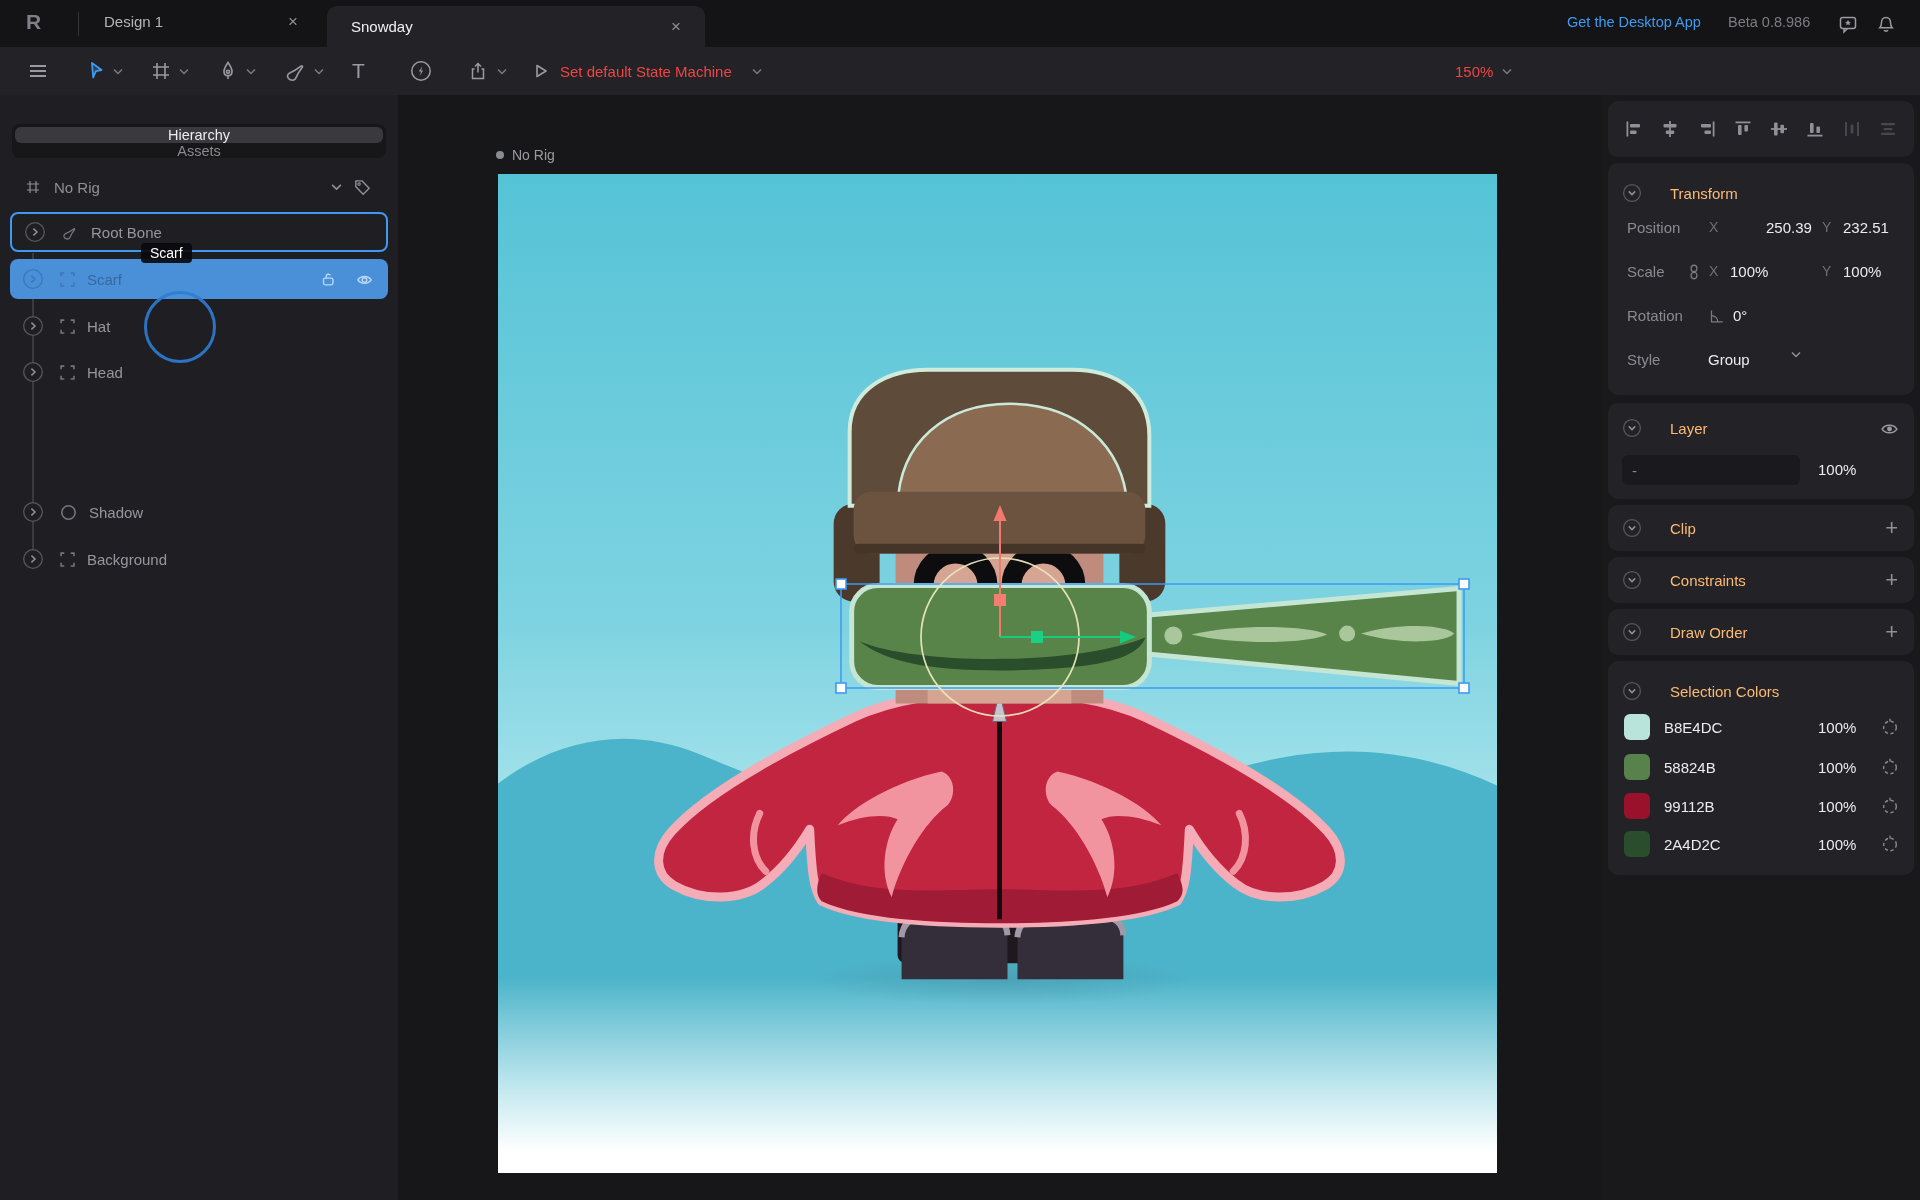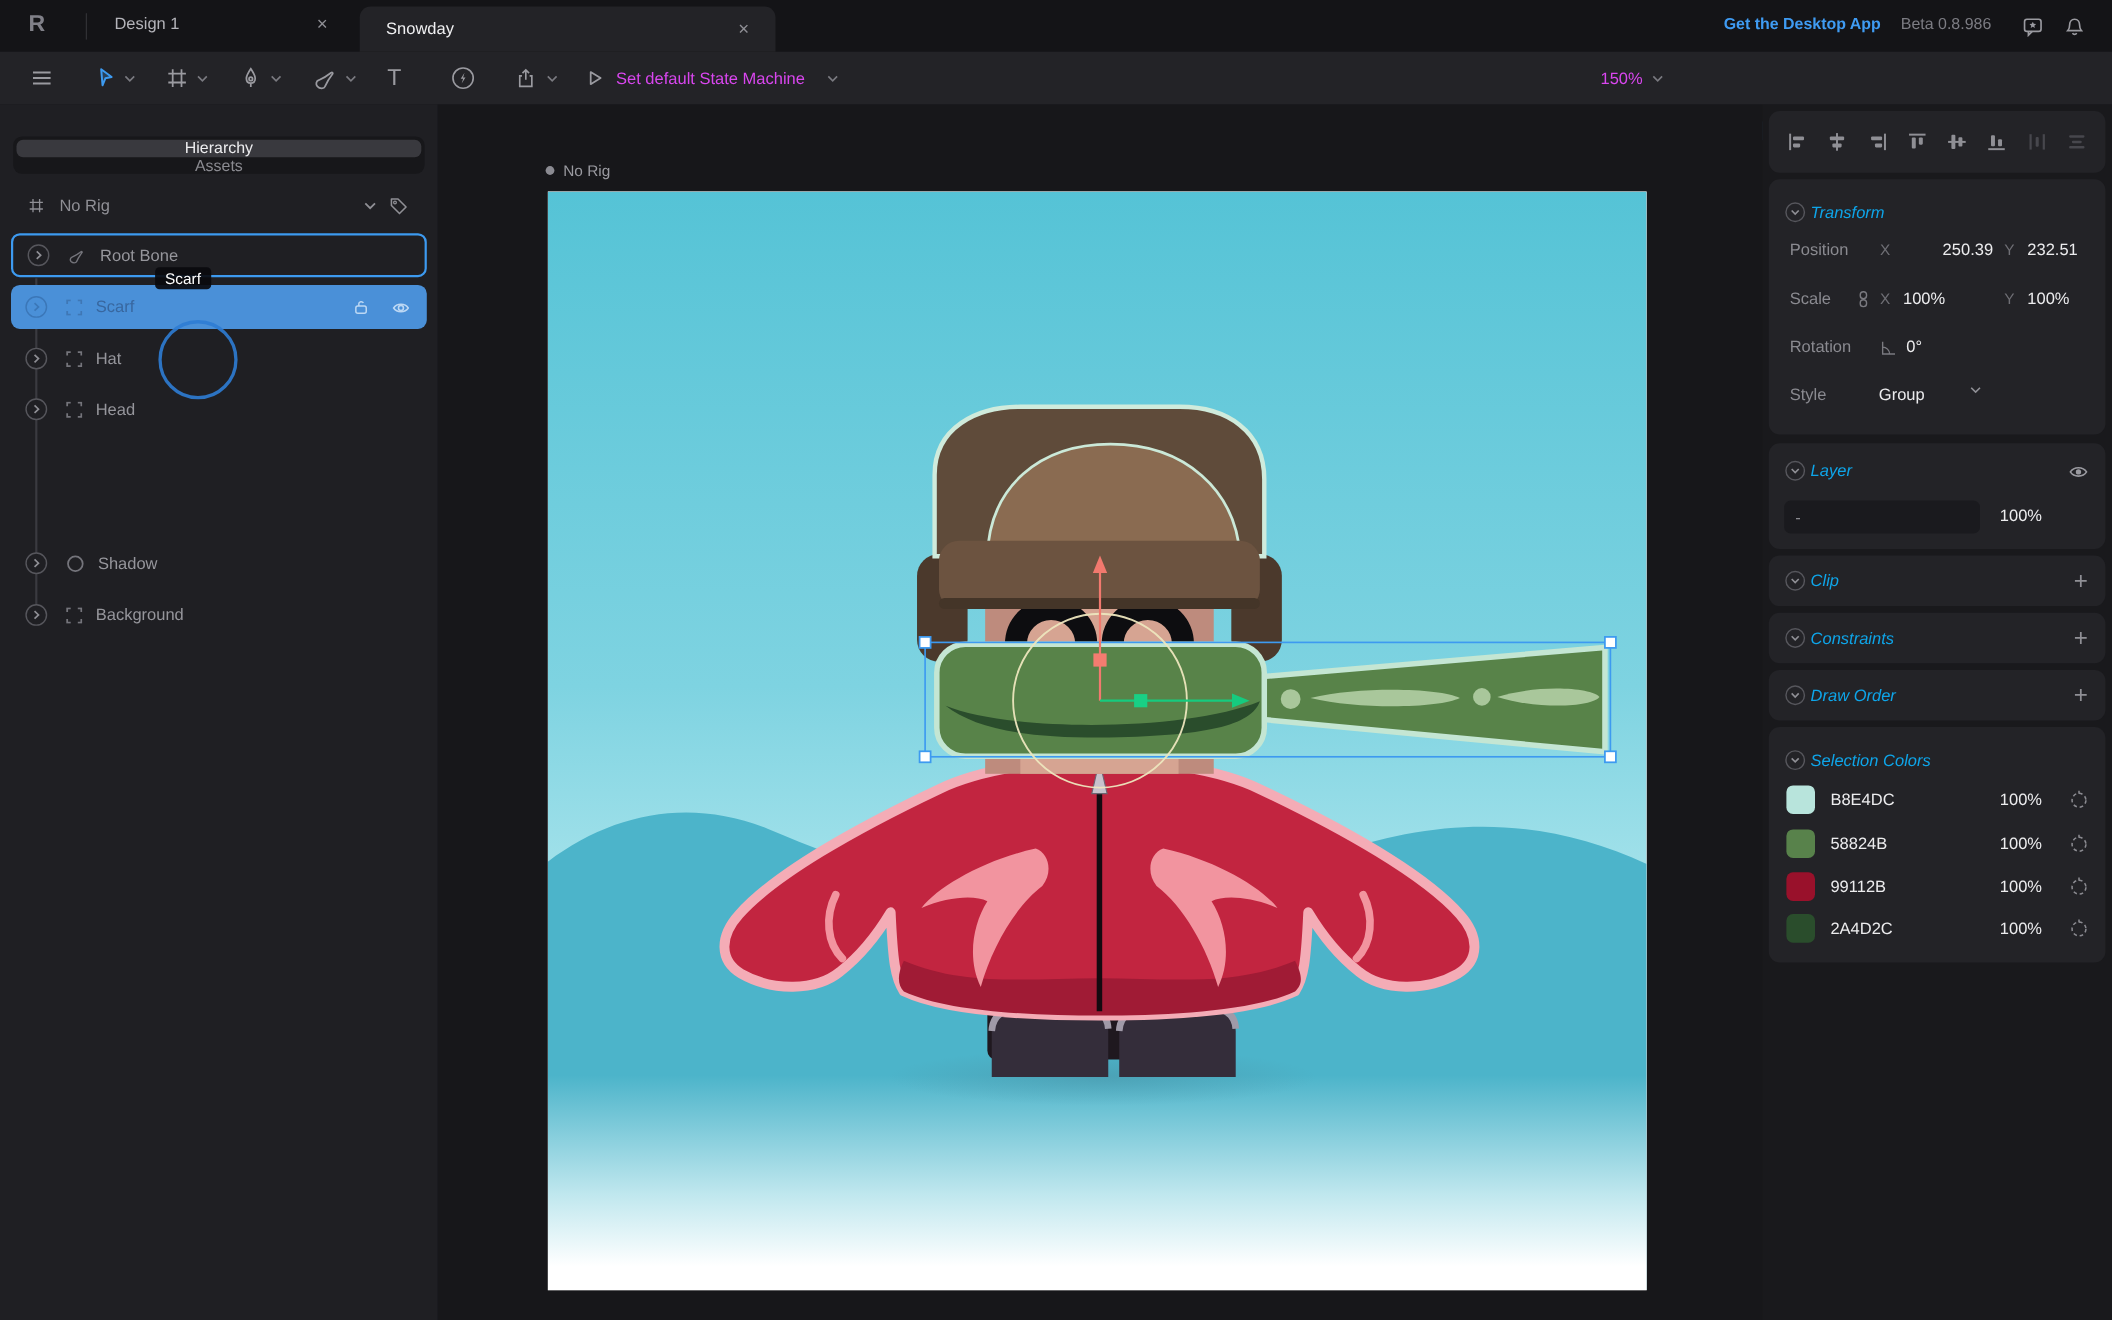--- a/index.html
+++ b/index.html
@@ -15,21 +15,21 @@
               border-radius:10px 10px 0 0;display:flex;align-items:center;justify-content:space-between;
               padding:0 24px;box-sizing:border-box;}
   .tab-active .tab-title{color:#f0f0f2;}
   .toplink{color:#3f9bf2;font-size:14.5px;}
   .topbeta{color:#7c7c83;font-size:14.5px;}
   
   .toolbar{position:absolute;left:0;top:47px;width:1920px;height:48px;background:#232327;}
   .tool{position:absolute;top:0;height:48px;display:flex;align-items:center;}
   .tool svg{stroke:#9a9aa0;fill:none;stroke-width:1.6;}
   .chevsm svg{stroke:#7a7a80;}
-  .tb-label{color:#d946ef;font-size:15px;}
+  .tb-label{color:#ef4444;font-size:15px;}
   .share-btn{position:absolute;left:1524px;top:56px;width:78px;height:32px;background:#3e9bf4;border-radius:8px;
              display:flex;align-items:center;justify-content:center;gap:6px;color:#fff;font-size:14.5px;font-weight:600;}
   .seg{position:absolute;left:1612px;top:54px;width:296px;height:36px;background:#1a1a1e;border-radius:9px;display:flex;padding:2px;box-sizing:border-box;}
   .seg>div{flex:1;display:flex;align-items:center;justify-content:center;border-radius:7px;font-size:15px;}
   .seg .on{background:#3a3a40;color:#f2f2f4;font-weight:600;}
   .seg .off{color:#8a8a90;}
   .avatar{position:absolute;left:1392px;top:56px;width:32px;height:32px;border-radius:50%;background:#f25880;
           display:flex;align-items:center;justify-content:center;color:#fff;font-size:16px;font-weight:600;}
   
   .sidebar{position:absolute;left:0;top:95px;width:398px;height:1105px;background:#1f1f23;}
@@ -63,21 +63,21 @@
   .artboard{position:absolute;left:100px;top:79px;width:999px;height:999px;background:#fff;overflow:hidden;}
   .ab-label{position:absolute;left:98px;top:52px;display:flex;align-items:center;gap:8px;color:#9a9aa0;font-size:14px;}
   .ab-dot{width:8px;height:8px;border-radius:50%;background:#8b8b92;}
   .gizmo{position:absolute;left:0;top:0;pointer-events:none;}
   
   .panel{position:absolute;left:1602px;top:95px;width:318px;height:1105px;background:#19191c;}
   .card{position:absolute;left:6px;width:306px;background:#232327;border-radius:10px;}
   .hdr{position:absolute;left:0;width:100%;height:30px;display:flex;align-items:center;}
   .hdr .chevcirc{margin-left:14px;}
   .hdr .chevcirc svg{fill:#232327;}
-  .hdr-title{margin-left:4px;color:#0ea5e9;font-size:15px;font-style:italic;}
+  .hdr-title{margin-left:28px;color:#fdba74;font-size:15px;}
   .plus{position:absolute;right:16px;color:#8f8f95;font-size:22px;font-weight:300;top:50%;transform:translateY(-50%);}
   .prow{position:absolute;left:1px;width:100%;height:30px;display:flex;align-items:flex-start;}
   .plabel{color:#8a8a90;font-size:15px;}
   .psub{color:#6e6e74;font-size:14px;}
   .pval{color:#ececee;font-size:15px;font-weight:500;}
   .align-ico{flex:1;display:flex;align-items:center;justify-content:center;}
   .align-ico svg{fill:#8f8f95;}
   .align-ico.dis svg{fill:#47474d;}
   .blend-box{position:absolute;left:14px;top:52px;width:178px;height:30px;background:#1a1a1e;border-radius:6px;
              display:flex;align-items:center;padding:0 10px;box-sizing:border-box;color:#8a8a90;}
@@ -94,21 +94,21 @@
     <div class="abs" style="left:26px;top:10px;font-size:21px;font-weight:700;color:#808088;">R</div>
     <div class="abs" style="left:78px;top:12px;width:1px;height:24px;background:#333338;"></div>
     <div class="abs" style="left:104px;top:13px;">
       <span class="tab-title">Design 1</span>
     </div>
     <div class="abs tab-close" style="left:288px;top:12px;">×</div>
     <div class="tab-active">
       <span class="tab-title">Snowday</span>
       <span class="tab-close">×</span>
     </div>
-    <a class="abs toplink" style="left:1567px;top:14px;text-decoration:none;font-weight:bold;">Get the Desktop App</a>
+    <a class="abs toplink" style="left:1567px;top:14px;text-decoration:none;">Get the Desktop App</a>
     <div class="abs topbeta" style="left:1728px;top:14px;">Beta 0.8.986</div>
     <div class="abs" style="left:1836px;top:13px;">
       <svg width="24" height="24" viewBox="0 0 24 24">
           <rect x="4.5" y="4.5" width="15" height="11" rx="2.2" stroke="#9a9aa0" fill="none" stroke-width="1.5"></rect>
           <path d="M8 15.5 L8 19 L11.5 15.5" stroke="#9a9aa0" fill="none" stroke-width="1.5"></path>
           <path d="M12 6.8 L12.9 8.7 L15 8.9 L13.4 10.3 L13.9 12.4 L12 11.3 L10.1 12.4 L10.6 10.3 L9 8.9 L11.1 8.7 Z" fill="#9a9aa0"></path>
         </svg>
     </div>
     <div class="abs" style="left:1874px;top:13px;">
       <svg width="24" height="24" viewBox="0 0 24 24">

